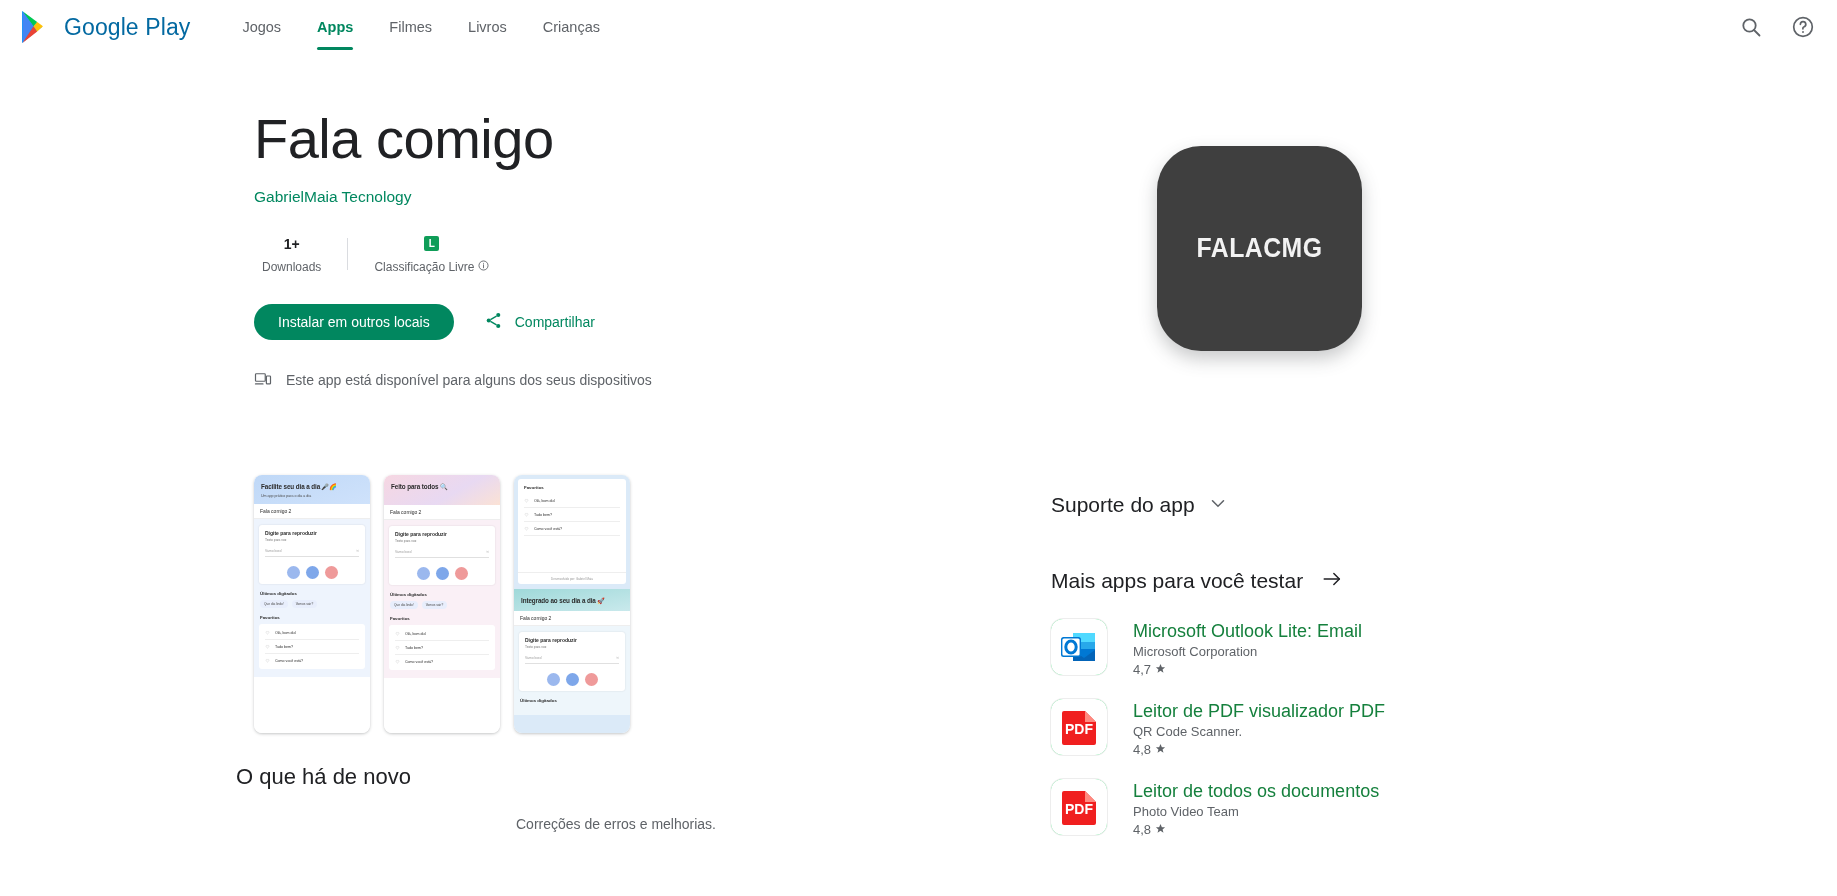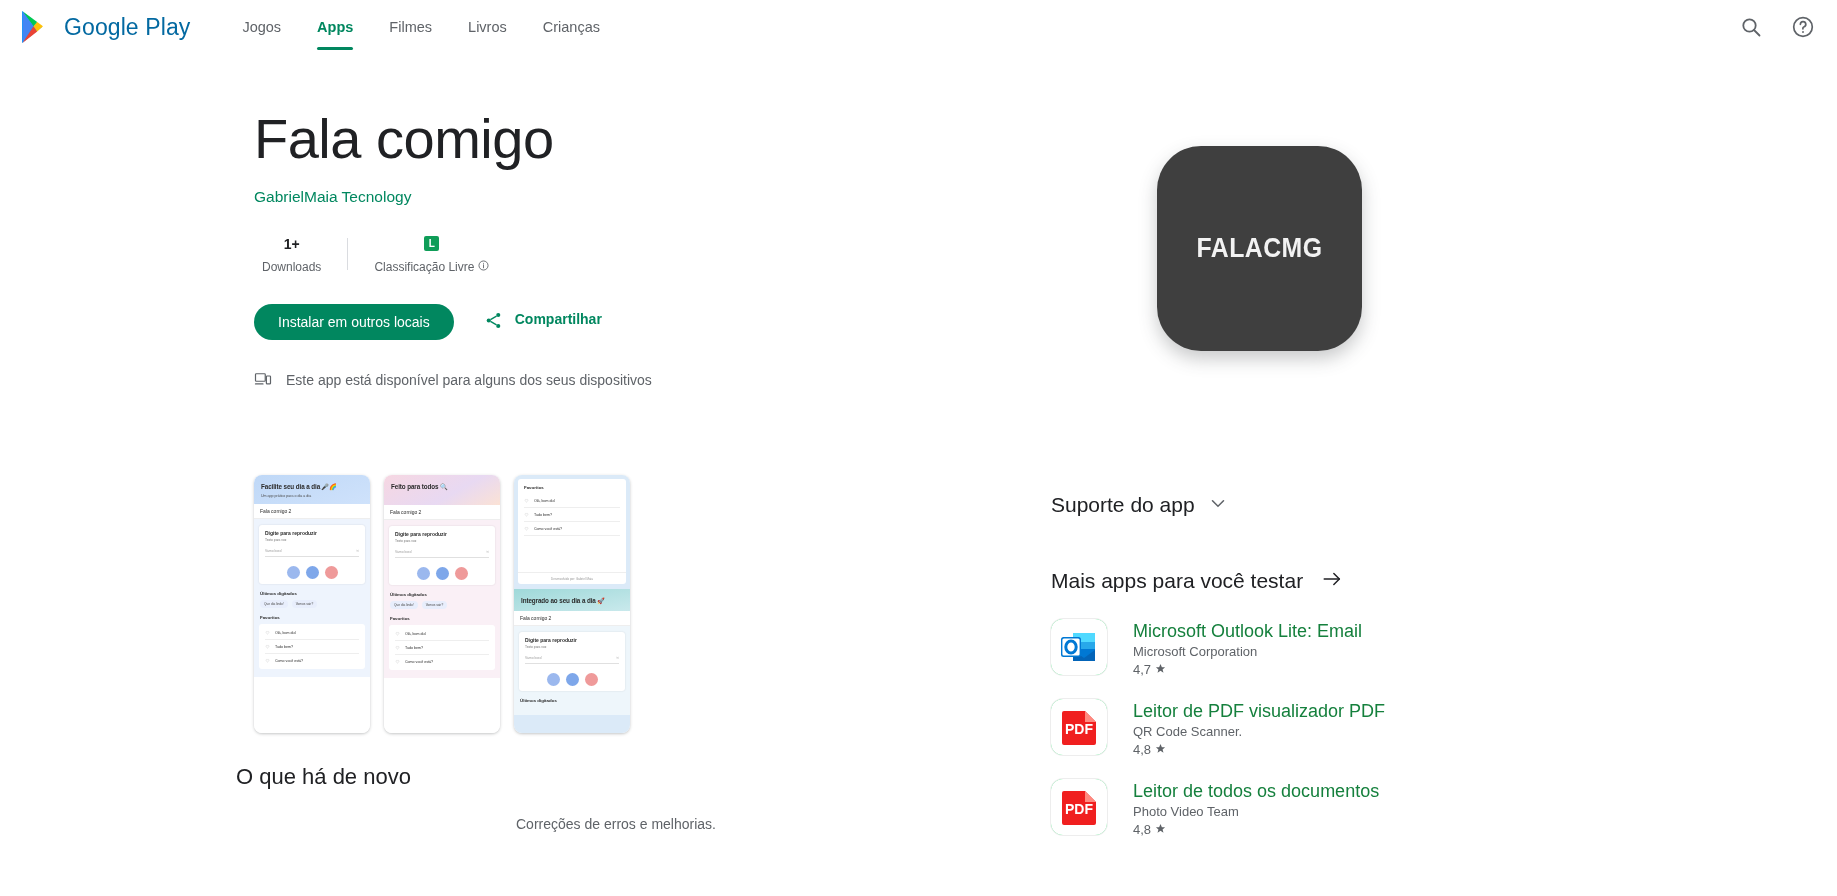--- a/index.html
+++ b/index.html
@@ -73,22 +73,22 @@
   .divider-v { width: 1px; height: 32px; background: #dadce0; }
 
   .actions { margin-top: 26px; display: flex; align-items: center; gap: 30px; }
   .install-btn {
     background: #01875f; color: #fff; border: none;
     height: 36px; padding: 0 24px; border-radius: 18px;
     font-size: 14px; font-weight: 500; cursor: pointer;
     font-family: "Liberation Sans", sans-serif;
   }
   .share-btn {
-    display: flex; gap: 12px;
-    color: #01875f; font-size: 14px; font-weight: 700; cursor: pointer;
+    display: flex; align-items: center; gap: 12px;
+    color: #01875f; font-size: 14px; font-weight: 400; cursor: pointer;
   }
 
   .device-note {
     margin-top: 30px; display: flex; align-items: center; gap: 14px;
     font-size: 14px; color: #5f6368;
   }
 
   
   .shots { position: absolute; left: 254px; top: 421px; display: flex; gap: 14px; }
   .shot {

